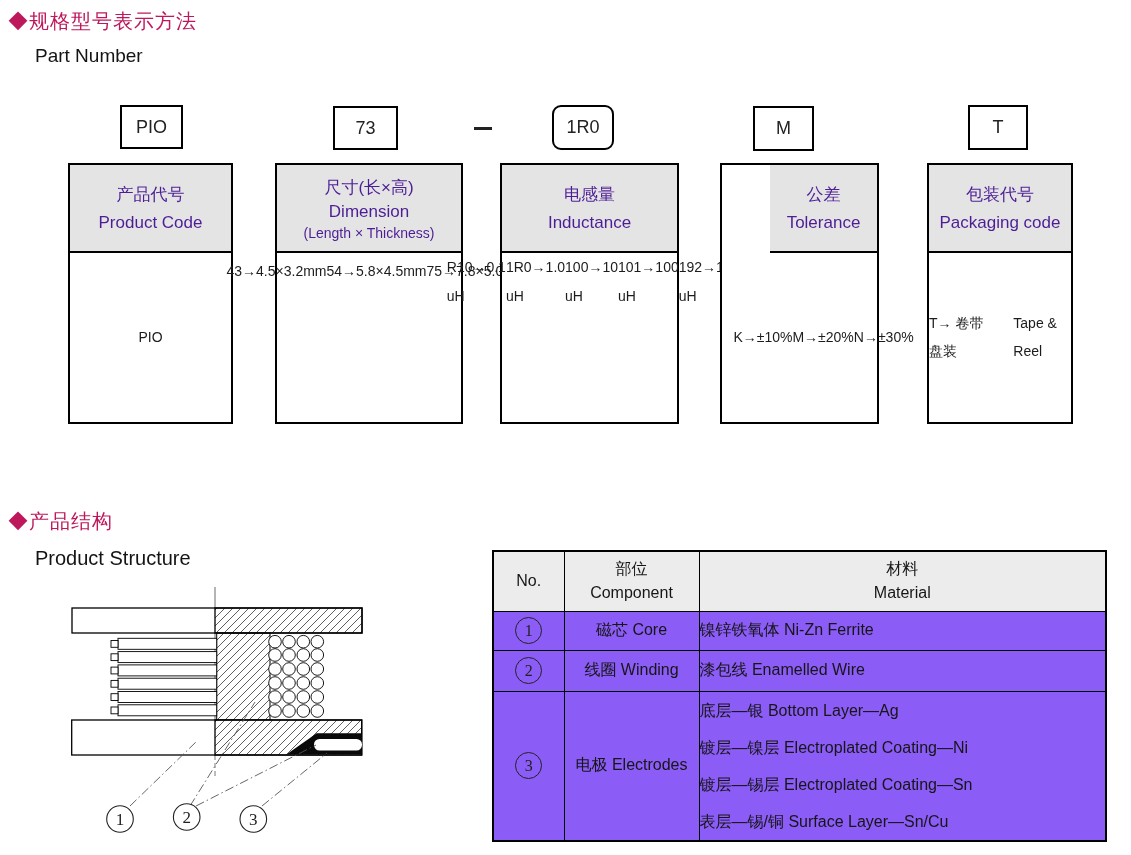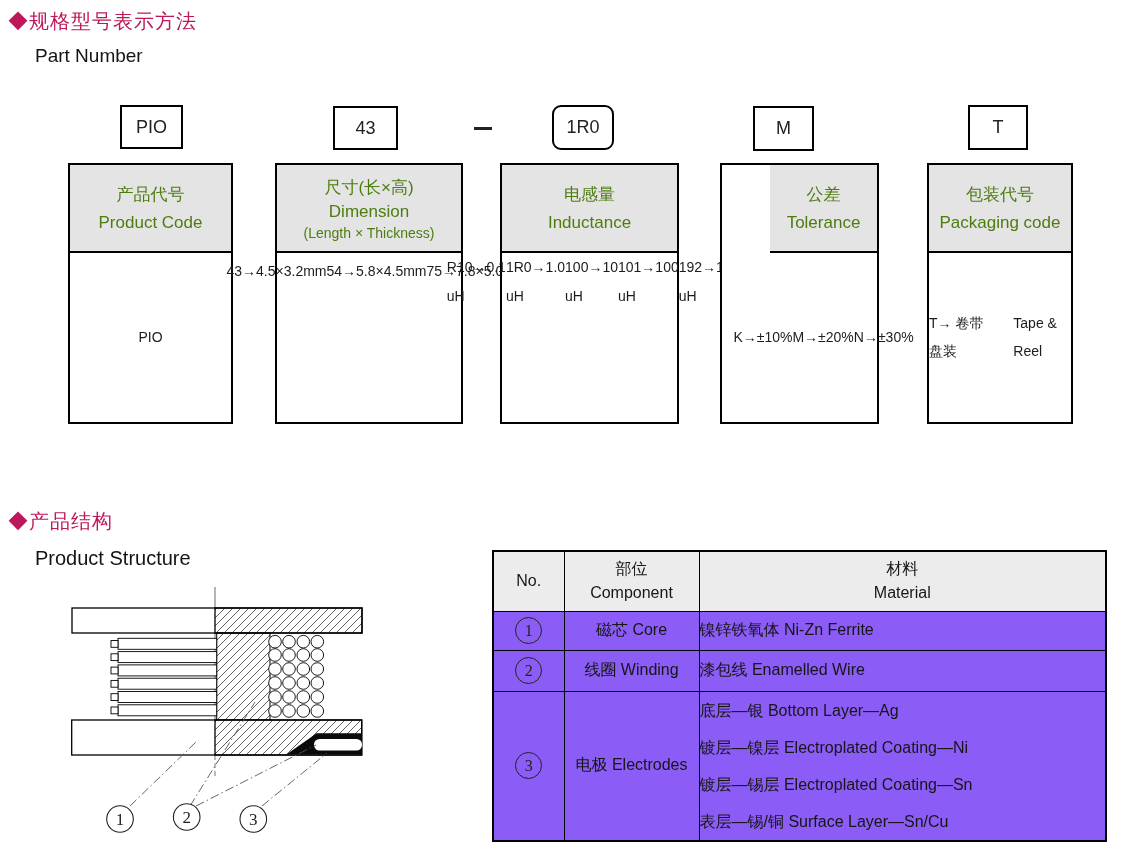--- a/index.html
+++ b/index.html
@@ -6,21 +6,21 @@
   .canvas{position:relative;width:1131px;height:855px;background:#ffffff;overflow:hidden;
           font-family:"Liberation Sans",sans-serif;color:#111;}
   .sec-title-zh{position:absolute;font-size:20px;font-weight:500;letter-spacing:1px;color:#be185d;}
   .sec-title-en{position:absolute;font-size:19px;color:#141414;}
   .codebox{position:absolute;border:2px solid #000;display:flex;align-items:center;justify-content:center;
            font-size:18px;color:#222;background:#fff;box-sizing:border-box;}
   .dash{position:absolute;border-top:3px solid #222;width:18px;}
   .col{position:absolute;top:163px;border:2px solid #000;background:#fff;box-sizing:border-box;height:261px;}
   .col-header{background:#e4e4e4;border-bottom:2px solid #000;height:88px;box-sizing:border-box;
               display:flex;flex-direction:column;align-items:center;justify-content:center;gap:7px;
-              font-size:17px;color:#4d7c0f;}
+              font-size:17px;color:#4c1d95;}
   .col-header.three{gap:3px;}
   .hdr-sub{font-size:14px;}
   .col-body{height:167px;display:flex;flex-direction:row;justify-content:center;font-size:14px;color:#1c1c1c;}
   .body-center{align-items:center;}
   .body-left{padding-left:15px;}
   .lh37 div{line-height:37px;}
   .lh30 div{line-height:29px;}
   .lh36 div{line-height:36px;}
   .lh28 div{line-height:28px;}
   .indent{padding-left:22px;}
@@ -40,21 +40,21 @@
 </style>
 </head>
 <body>
 
 <div class="canvas">
 
   <div class="sec-title-zh" style="left:8px;top:8px;">◆规格型号表示方法</div>
   <div class="sec-title-en" style="left:35px;top:45px;">Part Number</div>
 
   <div class="codebox" style="left:120px;top:105px;width:63px;height:44px;">PIO</div>
-  <div class="codebox" style="left:333px;top:106px;width:65px;height:44px;">43</div>
+  <div class="codebox" style="left:333px;top:106px;width:65px;height:44px;">73</div>
   <div class="dash" style="left:474px;top:127px;"></div>
   <div class="codebox" style="left:552px;top:105px;width:62px;height:45px;border-radius:9px;">1R0</div>
   <div class="codebox" style="left:753px;top:106px;width:61px;height:45px;">M</div>
   <div class="codebox" style="left:968px;top:105px;width:60px;height:45px;">T</div>
 
   <div class="col" style="left:68px;width:165px;">
     <div class="col-header">
       <div>产品代号</div>
       <div>Product Code</div>
     </div>

